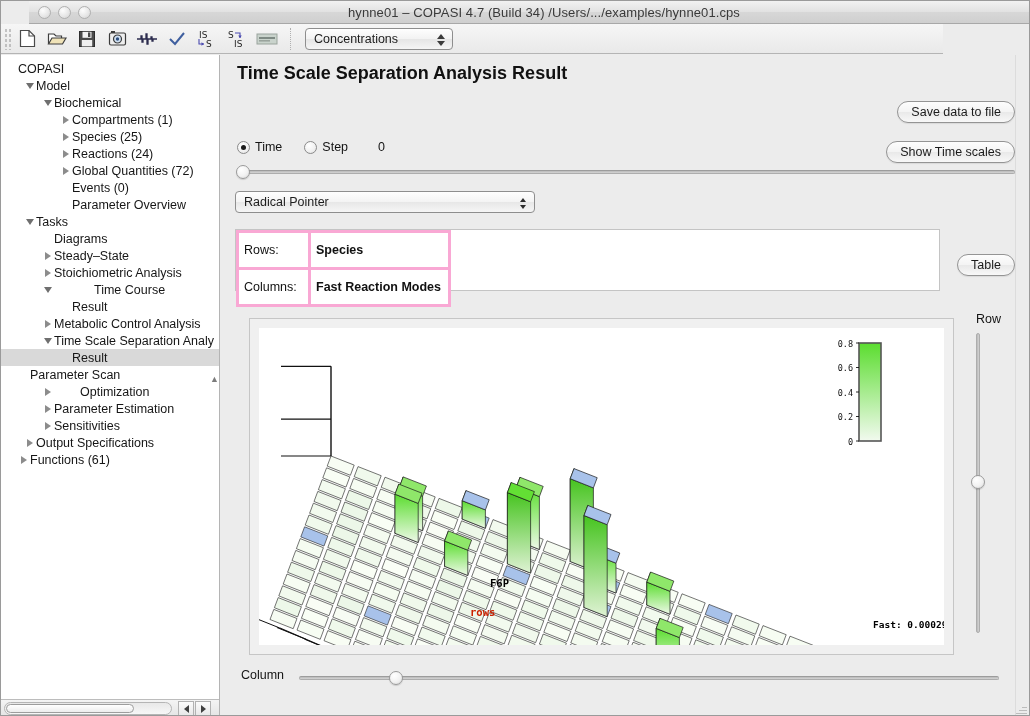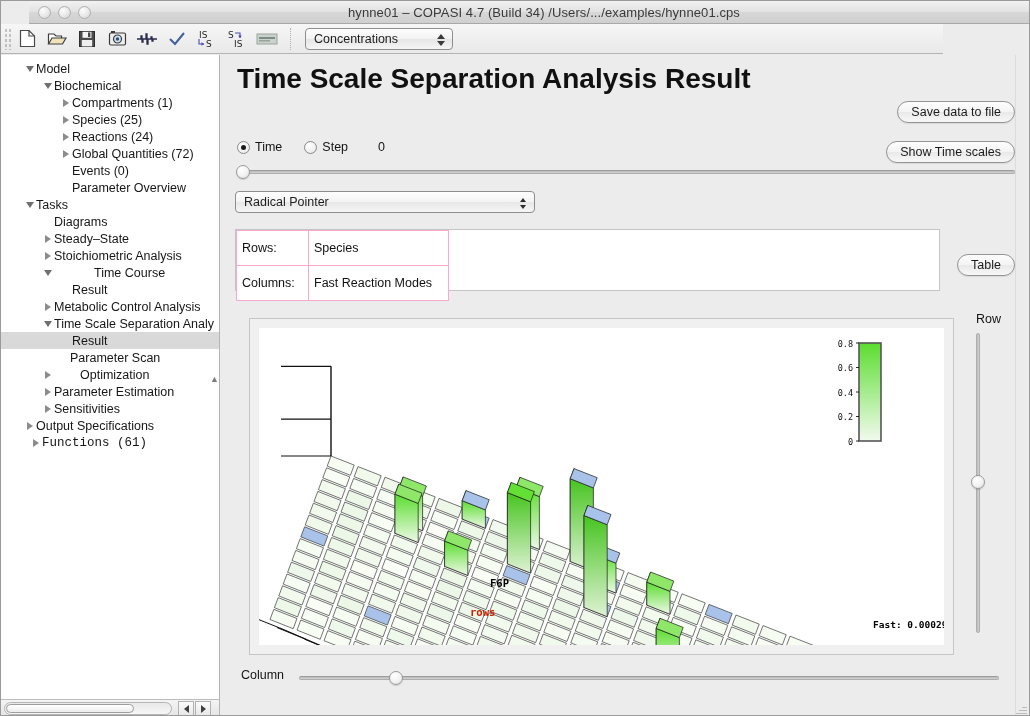--- a/index.html
+++ b/index.html
@@ -118,21 +118,21 @@
   .arr-l-s { width: 0; height: 0; border-top: 4px solid transparent; border-bottom: 4px solid transparent; border-right: 5px solid #3f3f3f; }
   .arr-r-s { width: 0; height: 0; border-top: 4px solid transparent; border-bottom: 4px solid transparent; border-left: 5px solid #3f3f3f; }
 
   
   .main {
     position: absolute; left: 220px; top: 54px; width: 810px; height: 662px;
     background: #ececec;
   }
   .page-title {
     position: absolute; left: 16px; top: 8px;
-    font-size: 28px; font-weight: bold; color: #111;
+    font-size: 18px; font-weight: bold; color: #111;
   }
   .pill-btn {
     position: absolute; height: 22px; padding: 0 13px;
     border: 1px solid #949494; border-radius: 11px;
     background: linear-gradient(to bottom,#fdfdfd 0%,#f4f4f4 48%,#e9e9e9 52%,#f8f8f8 100%);
     font-size: 12.5px; color: #1b1b1b;
     display: flex; align-items: center; justify-content: center;
     box-shadow: 0 1px 1px rgba(0,0,0,.08);
   }
   #save-data-btn { right: 16px; top: 46px; }
@@ -180,25 +180,25 @@
   }
   .tri-up-s { width: 0; height: 0; border-left: 3.5px solid transparent; border-right: 3.5px solid transparent; border-bottom: 4.5px solid #2c2c2c; }
   .tri-dn-s { width: 0; height: 0; border-left: 3.5px solid transparent; border-right: 3.5px solid transparent; border-top: 4.5px solid #2c2c2c; }
 
   .info-panel {
     position: absolute; left: 14px; top: 174px; width: 705px; height: 62px;
     background: #fff; border: 1px solid #c4c4c4;
   }
   .info-table { border-collapse: collapse; }
   .info-table td {
-    border: 1px solid #f9a8d4; height: 20px; font-size: 12.5px; color: #111;
+    border: 3px solid #f9a8d4; height: 20px; font-size: 12.5px; color: #111;
     padding: 10px 5px; background: #fff;
   }
   .info-table td.k { width: 72px; }
-  .info-table td.v { width: 140px; }
+  .info-table td.v { width: 140px; font-weight: bold; }
 
   
   .plot-frame {
     position: absolute; left: 28px; top: 263px; width: 705px; height: 337px;
     background: #f0f0f0; border: 1px solid #c6c6c6;
     padding: 9px;
   }
   .plot-canvas {
     width: 100%; height: 100%; background: #fff; position: relative; overflow: hidden;
   }
@@ -332,20 +332,24 @@
       <span class="combo-label">Concentrations</span>
       <span class="combo-arrows">
         <i class="tri-up"></i>
           <i class="tri-dn"></i>
       </span>
     </div>
   </div>
 
   <div class="sidebar">
     <div class="tree" id="tree">
+        <div class="tnode" style="padding-left: 4px;">
+          <span class="tw"></span>
+          <span>COPASI</span>
+        </div>
         <div class="tnode" style="padding-left: 22px;">
           <span class="tw">
             <i class="arr-d"></i>
           </span>
           <span>Model</span>
         </div>
         <div class="tnode" style="padding-left: 40px;">
           <span class="tw">
             <i class="arr-d"></i>
           </span>
@@ -424,21 +428,21 @@
         <div class="tnode" style="padding-left: 40px;">
           <span class="tw">
             <i class="arr-d"></i>
           </span>
           <span>Time Scale Separation Analy</span>
         </div>
         <div class="tnode sel" style="padding-left: 58px;">
           <span class="tw"></span>
           <span>Result</span>
         </div>
-        <div class="tnode" style="padding-left: 56px;">
+        <div class="tnode" style="padding-left: 16px;">
           <span class="tw"></span>
           <span>Parameter Scan</span>
         </div>
         <div class="tnode" style="padding-left: 40px; gap: 26px;">
           <span class="tw">
             <i class="arr-r"></i>
           </span>
           <span>Optimization</span>
         </div>
         <div class="tnode" style="padding-left: 40px;">
@@ -452,21 +456,21 @@
             <i class="arr-r"></i>
           </span>
           <span>Sensitivities</span>
         </div>
         <div class="tnode" style="padding-left: 22px;">
           <span class="tw">
             <i class="arr-r"></i>
           </span>
           <span>Output Specifications</span>
         </div>
-        <div class="tnode" style="padding-left: 28px; font-family: Liberation Mono, monospace;">
+        <div class="tnode" style="padding-left: 16px;">
           <span class="tw">
             <i class="arr-r"></i>
           </span>
           <span>Functions (61)</span>
         </div>
       </div>
     <div class="side-scroll-v">
       <div class="cap">▲</div>
     </div>
     <div class="hscroll">

